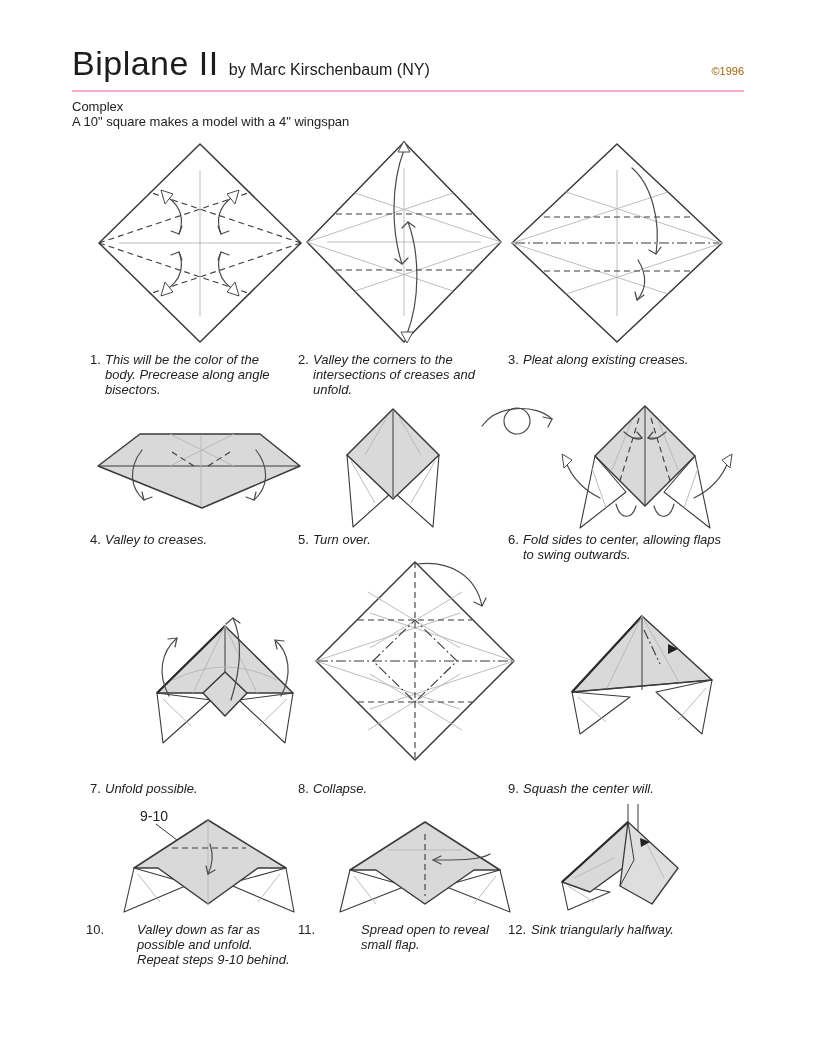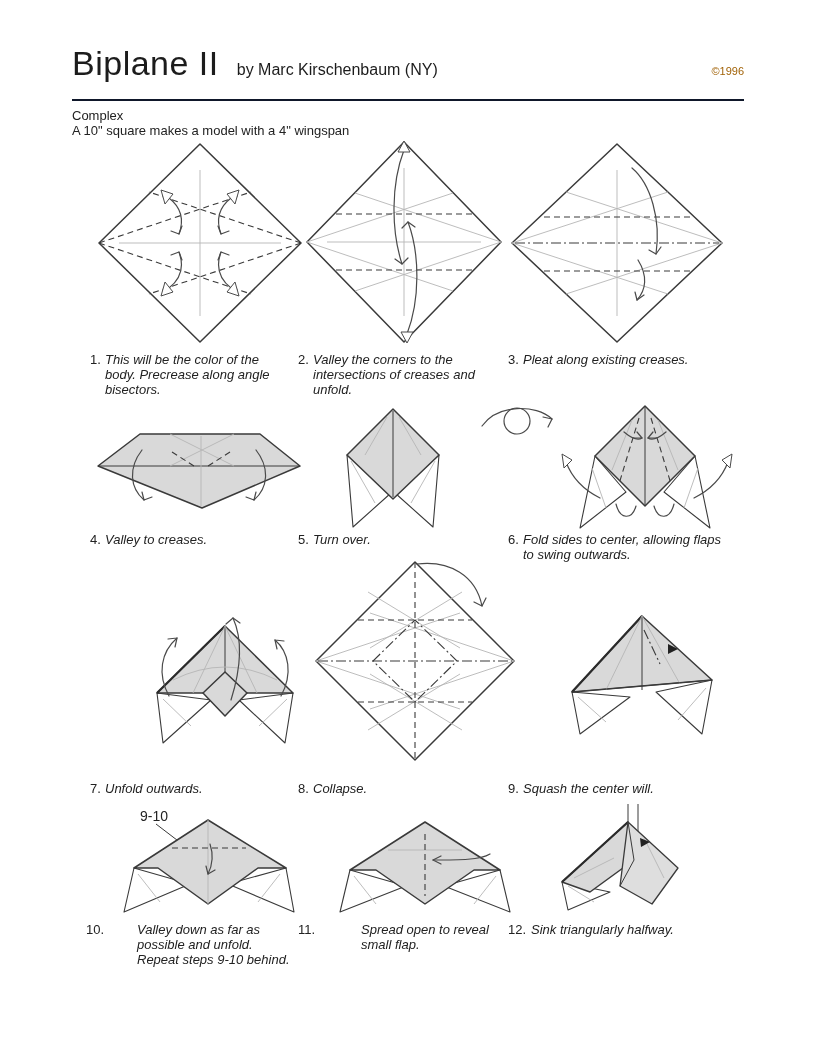--- a/index.html
+++ b/index.html
@@ -3,23 +3,23 @@
 <meta charset="utf-8">
 <style>
   html,body { margin:0; padding:0; background:#e8e8e8; }
   .page {
     position:relative; width:816px; height:1056px; margin:0 auto;
     background:#ffffff; overflow:hidden;
     font-family:"Liberation Sans", sans-serif; color:#222;
   }
   
   .header { position:absolute; left:72px; right:72px; top:44px; }
-  .title-row { display:flex; align-items:baseline; border-bottom:2px solid #0f172a; padding-bottom:16px; }
+  .title-row { display:flex; align-items:baseline; border-bottom:2px solid #f9a8d4; padding-bottom:7px; }
   .title { font-size:34px; font-weight:400; color:#1c1c1c; letter-spacing:0.5px; }
-  .author { font-size:16px; margin-left:18px; color:#1c1c1c; }
+  .author { font-size:16px; margin-left:10px; color:#1c1c1c; }
   .copyright { font-size:11px; margin-left:auto; color:#a16207; }
   .subtitle { margin-top:7px; font-size:13px; line-height:15px; color:#222; }
   
   .caption { position:absolute; display:flex; font-size:13px; line-height:15px; color:#222; }
   .cap-num { flex:0 0 auto; min-width:15px; }
   .cap-num.wide { min-width:23px; }
   .cap-text { flex:1;font-style:italic; }
   
   .diag { position:absolute; }
   svg .paper   { fill:#ffffff; stroke:#3a3a3a; stroke-width:1.5; stroke-linejoin:round; }
@@ -309,21 +309,21 @@
     <span class="cap-num">5.</span>
     <span class="cap-text">Turn over.</span>
   </div>
   <div class="caption" style="left:508px; top:532px; width:225px;">
     <span class="cap-num">6.</span>
     <span class="cap-text">Fold sides to center, allowing flaps to swing outwards.</span>
   </div>
 
   <div class="caption" style="left:90px; top:781px; width:200px;">
     <span class="cap-num">7.</span>
-    <span class="cap-text">Unfold outwards.</span>
+    <span class="cap-text">Unfold possible.</span>
   </div>
   <div class="caption" style="left:298px; top:781px; width:195px;">
     <span class="cap-num">8.</span>
     <span class="cap-text">Collapse.</span>
   </div>
   <div class="caption" style="left:508px; top:781px; width:235px;">
     <span class="cap-num">9.</span>
     <span class="cap-text">Squash the center will.</span>
   </div>
 

